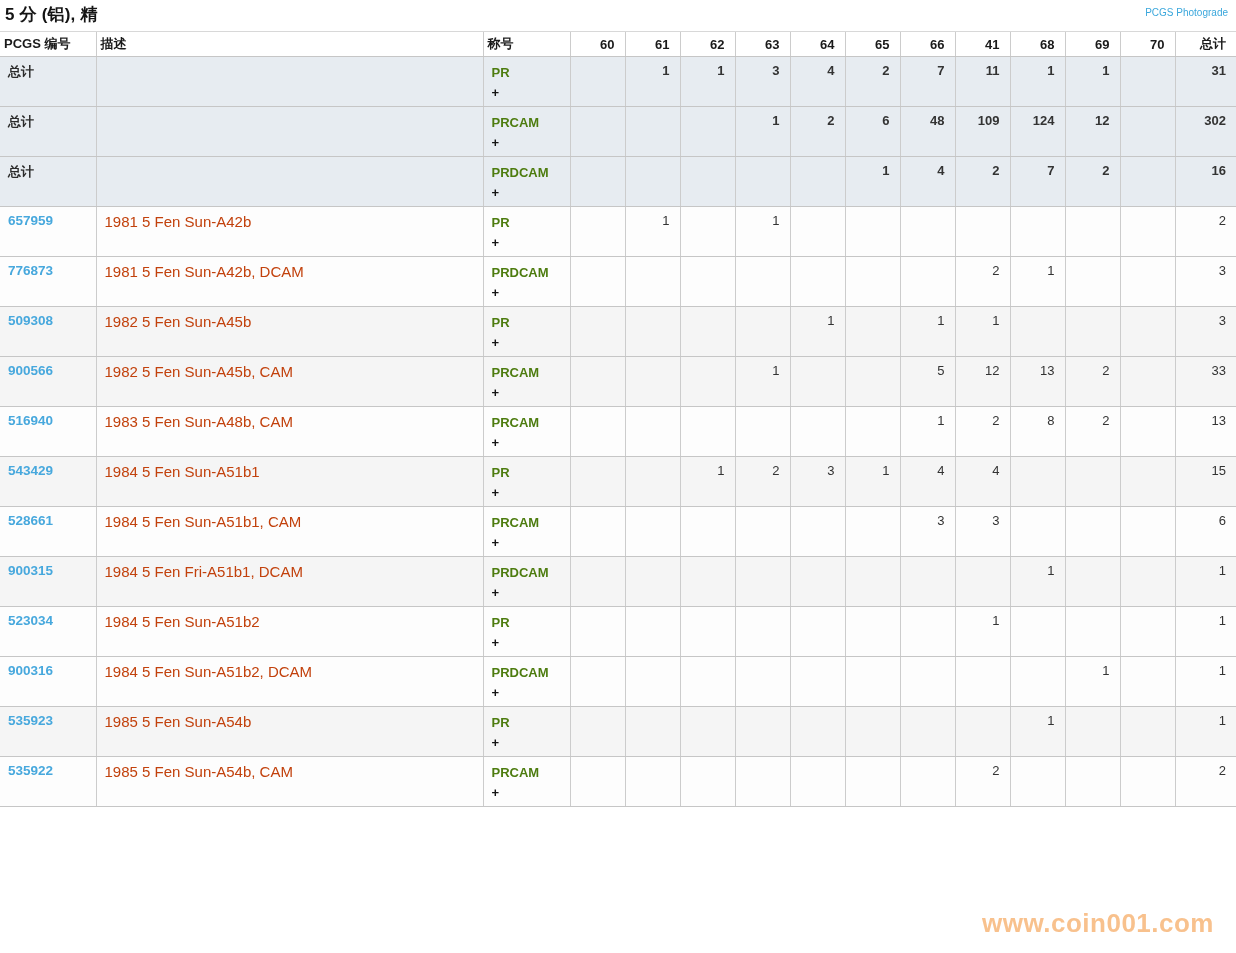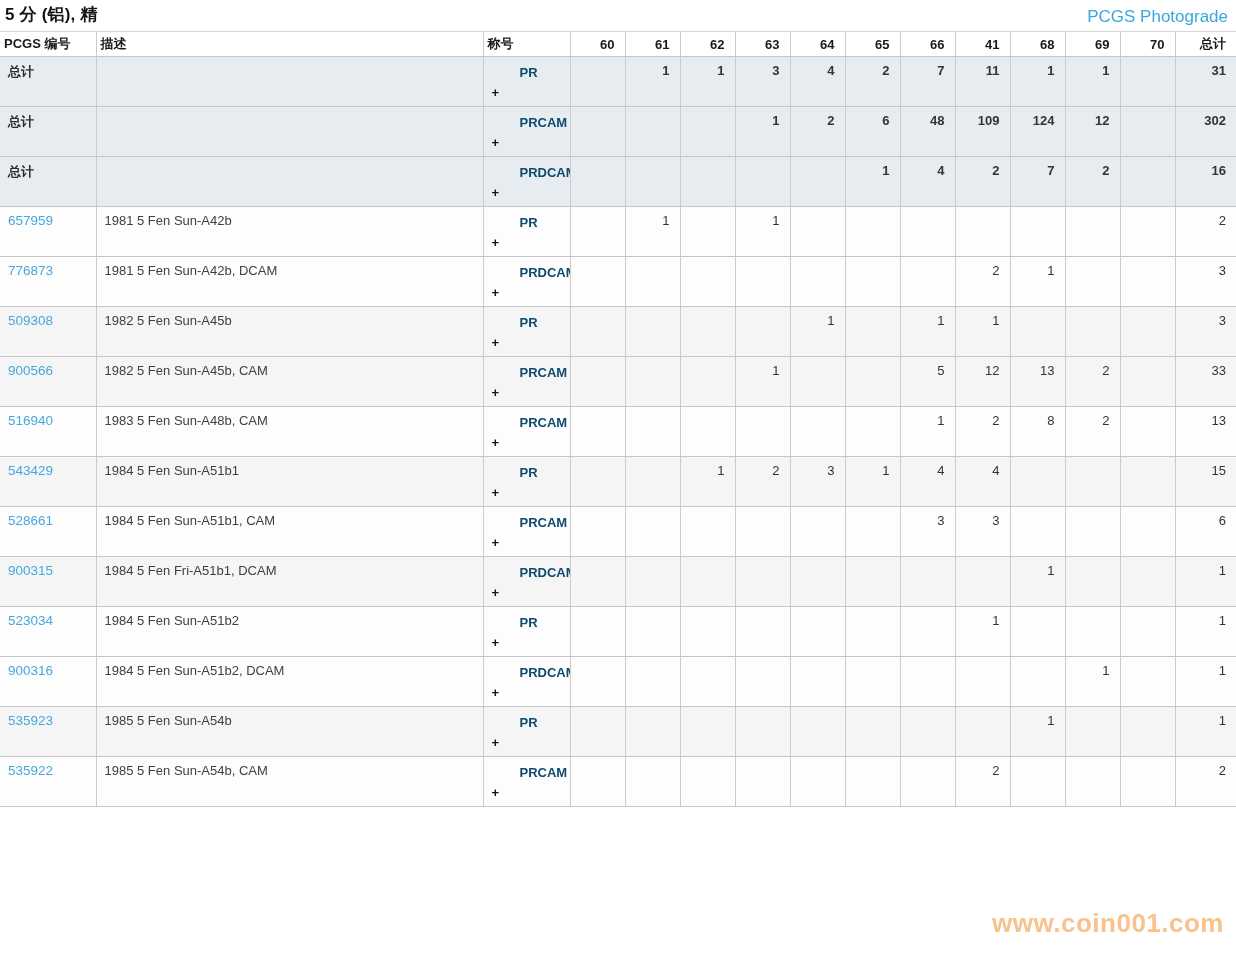--- a/index.html
+++ b/index.html
@@ -18,21 +18,21 @@
     padding: 3px 4px 0 5px;
     box-sizing: border-box;
   }
   .page-title {
     font-size: 17px;
     font-weight: 700;
     color: #141414;
     letter-spacing: 0.2px;
   }
   .photograde-link {
-    font-size: 17px;
+    font-size: 10px;
     color: #3aa7dc;
     text-decoration: none;
     padding-top: 4px;
     padding-right: 4px;
   }
   table.pop {
     border-collapse: collapse;
     table-layout: fixed;
     width: 1236px;
   }
@@ -67,28 +67,29 @@
     color: #333333;
   }
   tr.summary-row td { background: #e7ecf1; font-weight: 700; color: #141414; }
   tr.summary-row td.num { color: #141414; }
   tr.data-row td { background: #fdfdfd; }
   tr.data-row.alt td { background: #f5f5f5; }
   a.pcgs-link {
     color: #47a8dd;
     text-decoration: none;
     font-size: 13.5px;
-  }
-  .designation-name { font-weight: 700; color: #0c4a6e; line-height: 20px; margin-left: 28px; }
+    font-weight: bold;
+  }
+  .designation-name { font-weight: 700; color: #4d7c0f; line-height: 20px; }
   .designation-plus { font-weight: 700; color: #141414; line-height: 20px; }
-  .desc-text { font-size: 13px; color: #404040; }
+  .desc-text { font-size: 15px; color: #c2410c; }
   .watermark {
     position: absolute;
     top: 908px;
-    right: 12px;
+    right: 22px;
     font-size: 26px;
     font-weight: 700;
     color: #f8bc84;
     opacity: 0.92;
     letter-spacing: 0.5px;
     pointer-events: none;
     z-index: 5;
   }
 </style>
 </head>

